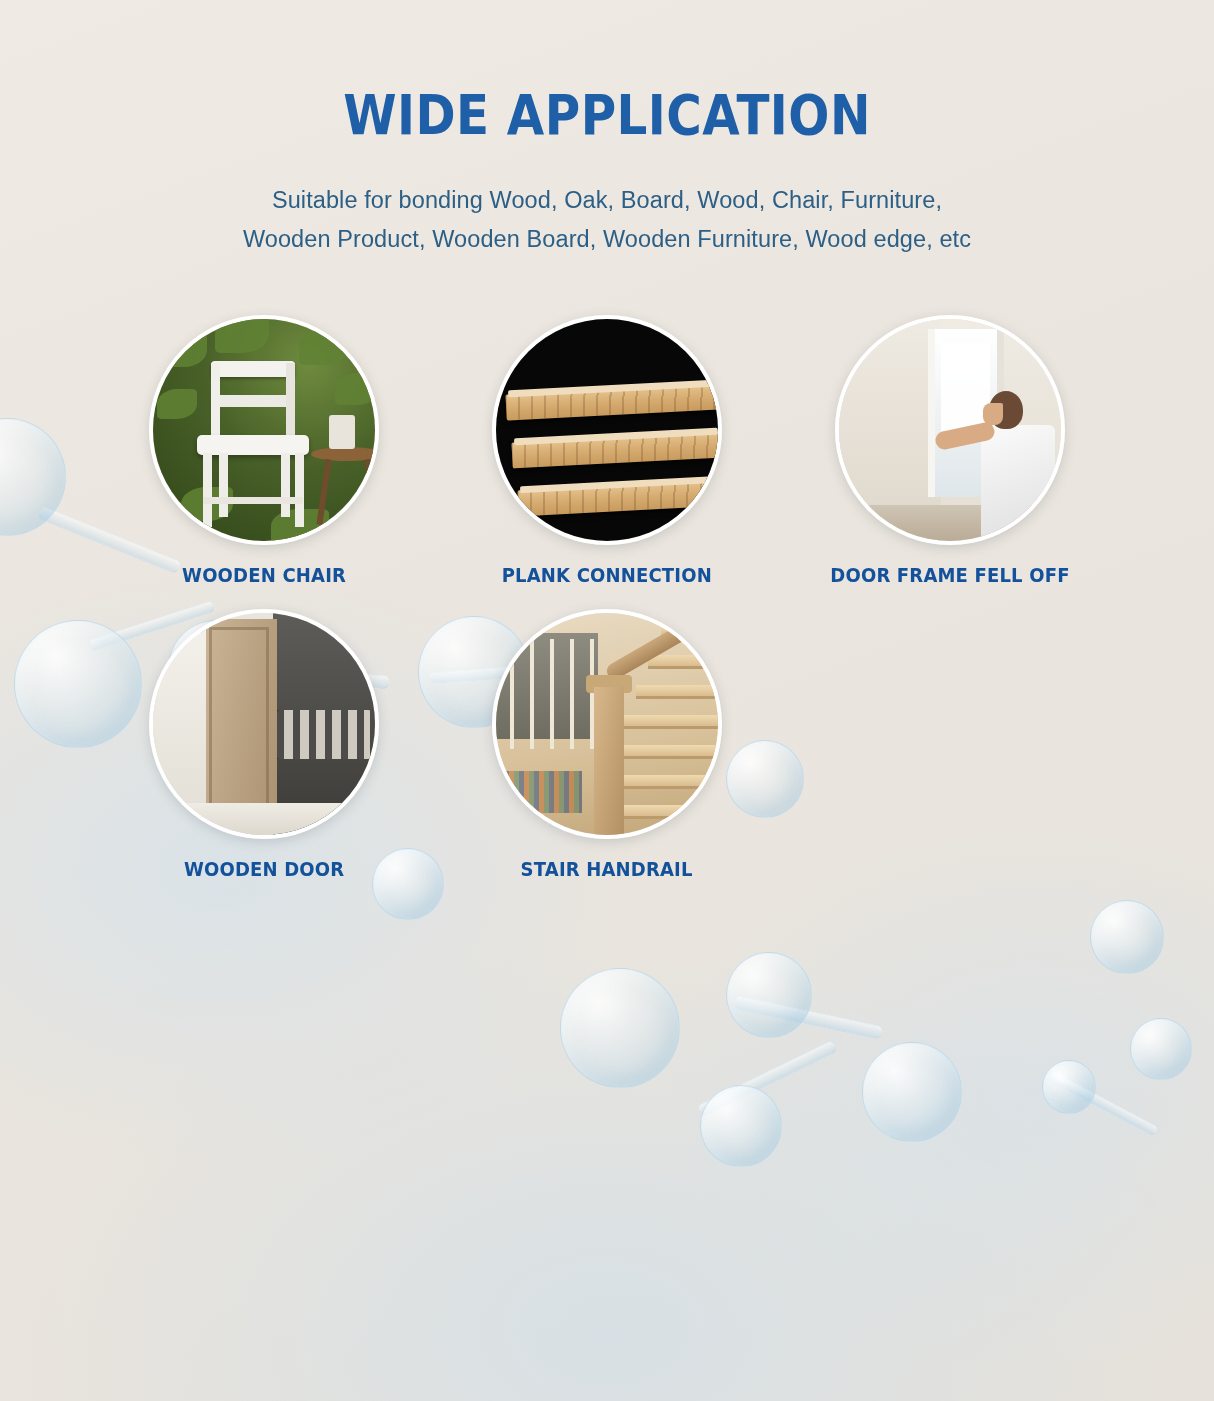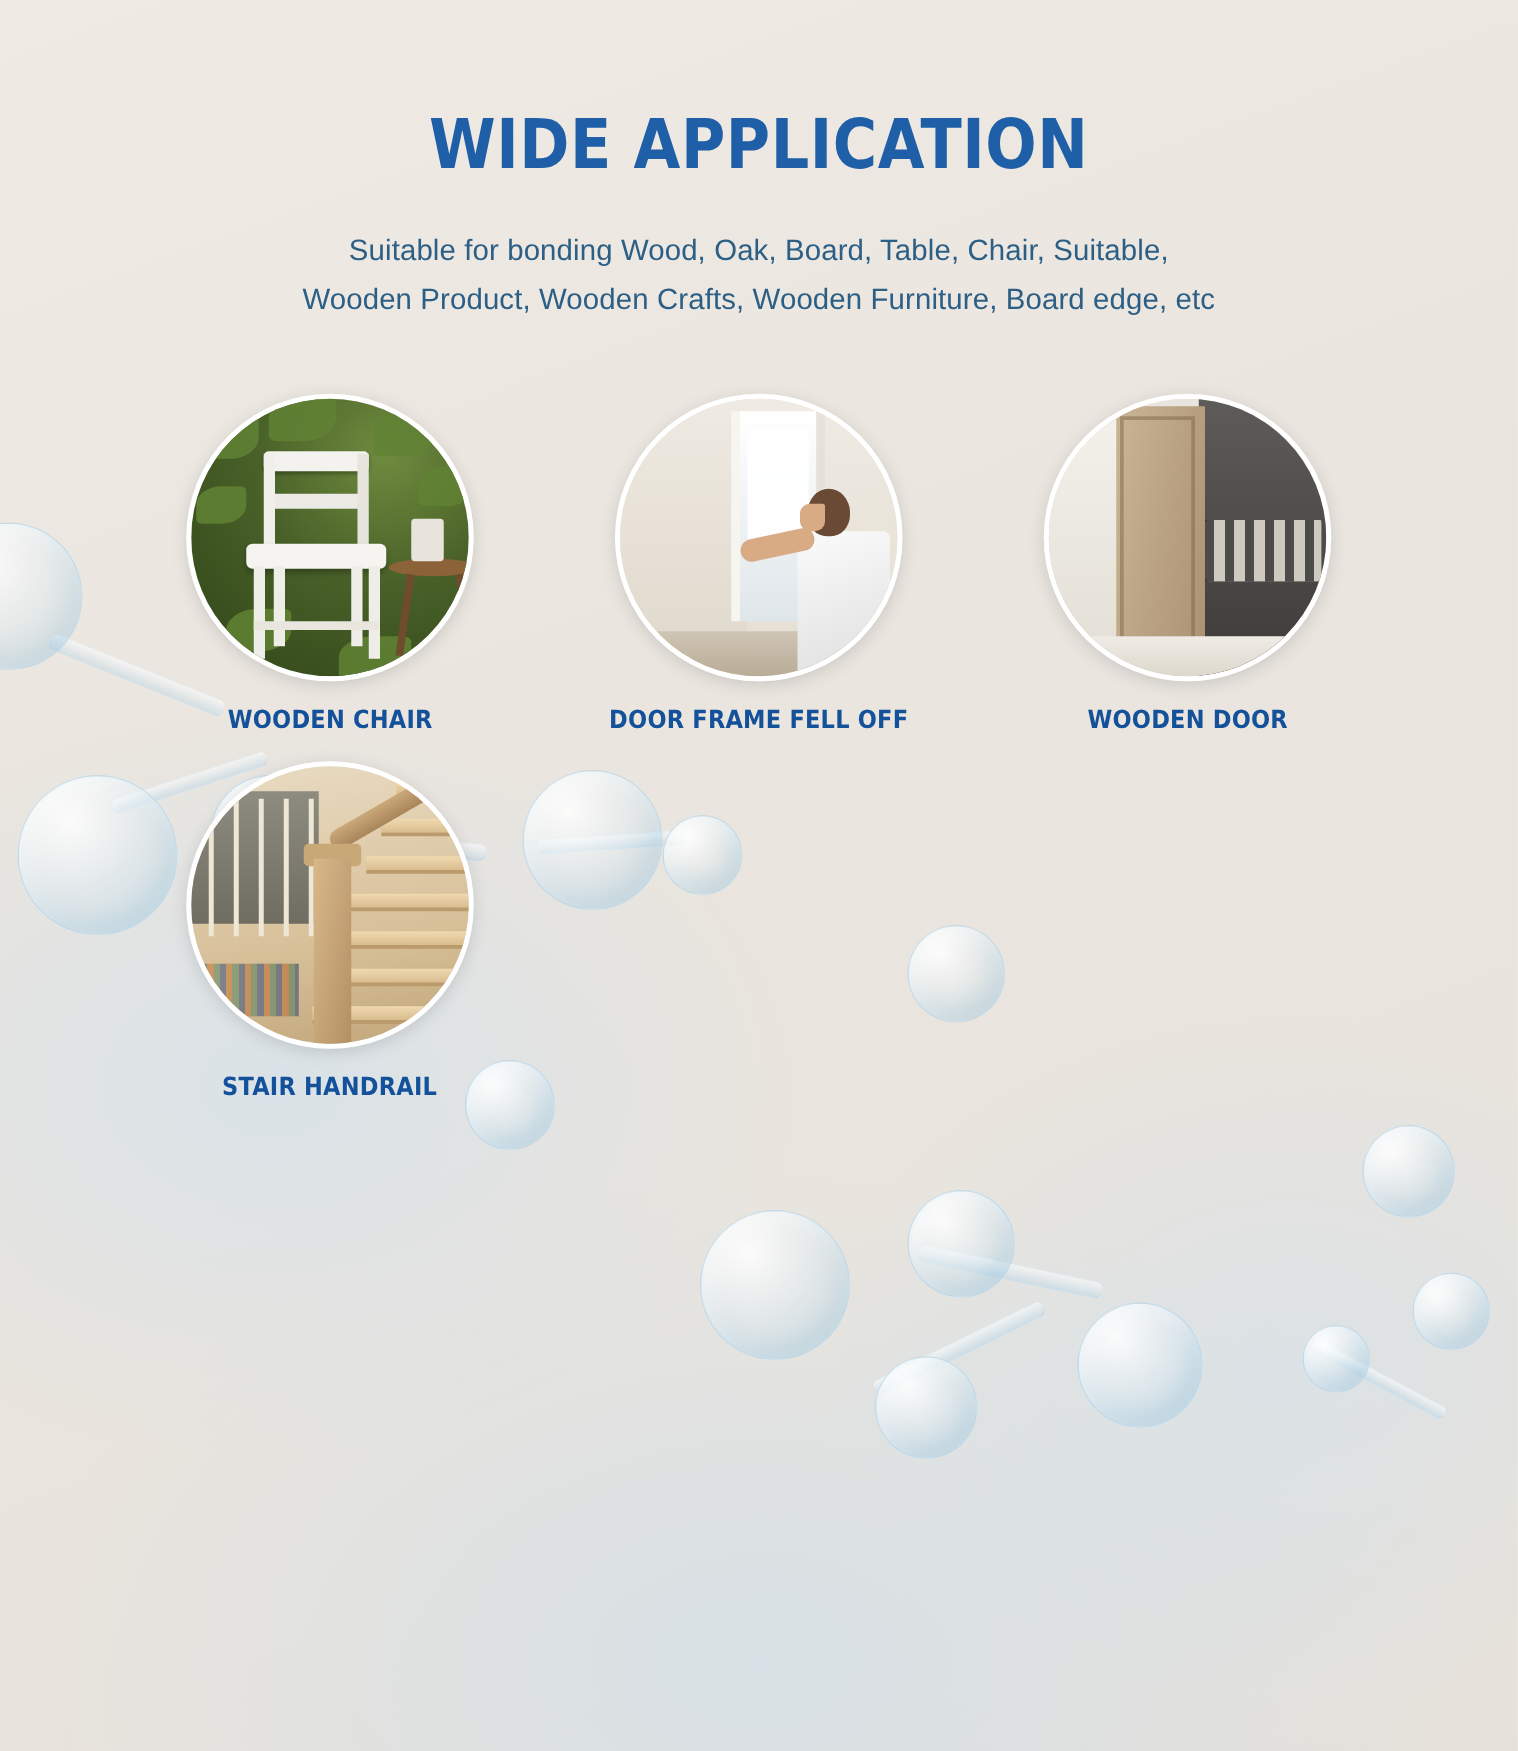--- a/index.html
+++ b/index.html
@@ -382,22 +382,22 @@
     <div class="bubble" style="left:700px; top:1085px; width:82px; height:82px;"></div>
     <div class="bubble" style="left:862px; top:1042px; width:100px; height:100px;"></div>
     <div class="bubble" style="left:1090px; top:900px; width:74px;  height:74px;"></div>
     <div class="bubble" style="left:1130px; top:1018px; width:62px; height:62px;"></div>
     <div class="bubble" style="left:1042px; top:1060px; width:54px; height:54px;"></div>
   </div>
 
   <div class="header">
     <div class="title">WIDE APPLICATION</div>
     <div class="subtitle">
-      <div>Suitable for bonding Wood, Oak, Board, Table, Chair, Suitable,</div>
-      <div>Wooden Product, Wooden Crafts, Wooden Furniture, Board edge, etc</div>
+      <div>Suitable for bonding Wood, Oak, Board, Wood, Chair, Furniture,</div>
+      <div>Wooden Product, Wooden Board, Wooden Furniture, Wood edge, etc</div>
     </div>
   </div>
 
   <div class="grid">
 
     <div class="cell">
       <div class="photo ph-chair">
         <div class="inner">
           <div class="leaf" style="left:8px;  top:14px;  width:46px; height:34px;"></div>
           <div class="leaf" style="left:62px; top:-4px;  width:54px; height:38px;"></div>
@@ -419,20 +419,33 @@
           <div class="stool"></div>
           <div class="stool-leg" style="left:168px; top:140px; height:66px; transform:rotate(8deg);"></div>
           <div class="stool-leg" style="left:216px; top:140px; height:66px; transform:rotate(-8deg);"></div>
           <div class="can"></div>
         </div>
       </div>
       <div class="caption">WOODEN CHAIR</div>
     </div>
 
 
+    <div class="cell">
+      <div class="photo ph-plank">
+        <div class="inner">
+          <div class="board" style="left:10px; top:70px;  width:214px; transform:rotate(-3deg);"></div>
+          <div class="edge" style="left:12px; top:66px;  width:208px; transform:rotate(-3deg);"></div>
+          <div class="board" style="left:16px; top:118px; width:210px; transform:rotate(-3deg);"></div>
+          <div class="edge" style="left:18px; top:114px; width:204px; transform:rotate(-3deg);"></div>
+          <div class="board" style="left:22px; top:166px; width:206px; transform:rotate(-3deg);"></div>
+          <div class="edge" style="left:24px; top:162px; width:200px; transform:rotate(-3deg);"></div>
+        </div>
+      </div>
+      <div class="caption">PLANK CONNECTION</div>
+    </div>
 
 
 
     <div class="cell">
       <div class="photo ph-doorframe">
         <div class="inner">
           <div class="wall-l"></div>
           <div class="doorway"></div>
           <div class="light"></div>
           <div class="floor"></div>

